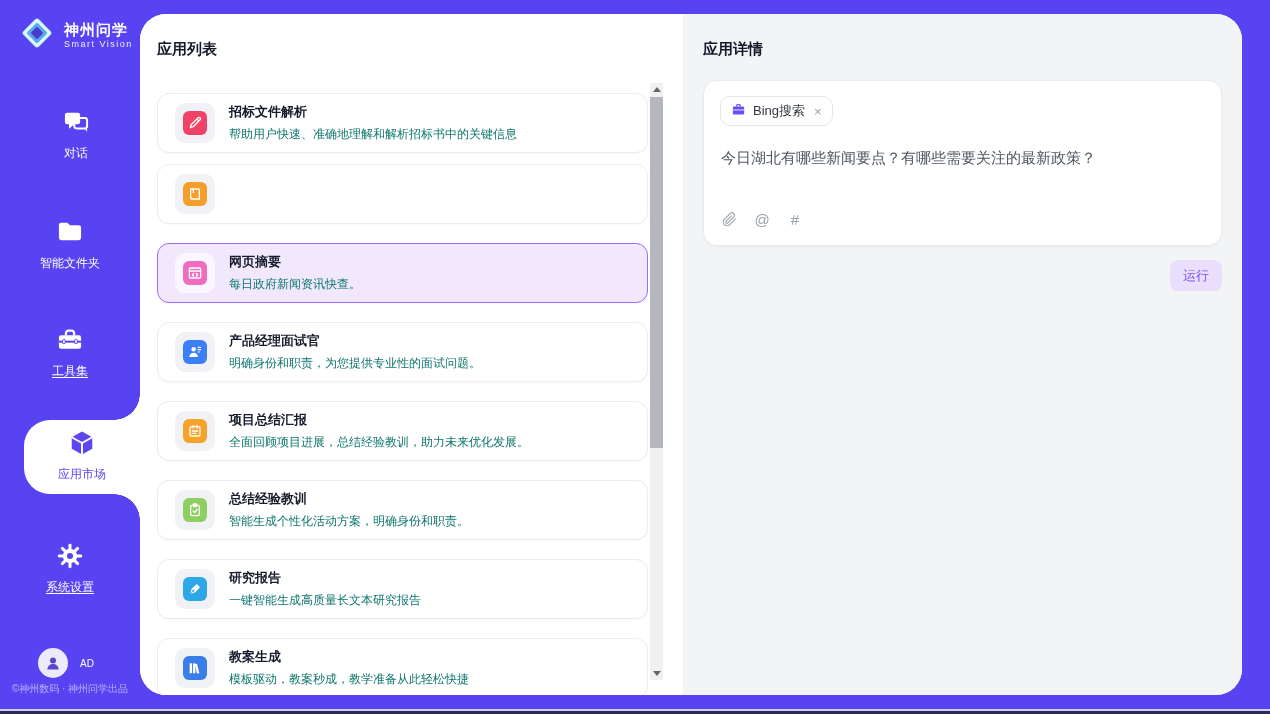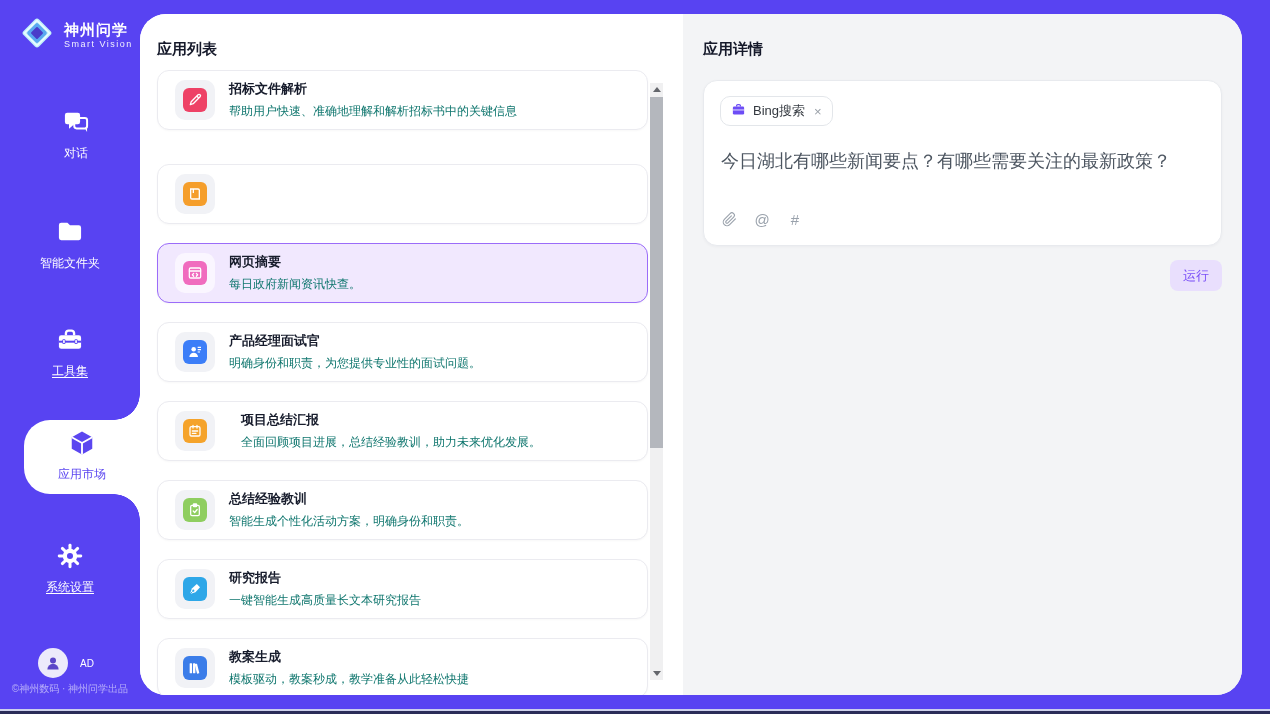--- a/index.html
+++ b/index.html
@@ -67,21 +67,21 @@
   .sb-thumb { position:absolute; left:0; top:14px; width:13px; height:351px; background:#b4b7bd; cursor:pointer; }
 
   
   .detail-panel { position:relative; flex:1; background:#f3f4f6; }
   .input-card { position:absolute; left:20px; top:66px; width:519px; height:166px; background:#fff;
     border:1px solid #e8eaee; border-radius:14px; box-shadow:0 1px 3px rgba(16,24,40,.04); }
   .tool-chip { position:absolute; left:16px; top:15px; height:30px; display:inline-flex; align-items:center;
     gap:7px; padding:12px 10px; border:1px solid #e3e6ea; border-radius:10px; background:#fff; cursor:default; }
   .tool-chip .chip-label { font-size:13px; color:#33383f; }
   .chip-close { font-size:13px; color:#9aa0a8; margin-left:2px; cursor:pointer; line-height:1; }
-  .query-text { position:absolute; left:17px; top:68px; right:16px; font-size:18px; color:#4c5560; }
+  .query-text { position:absolute; left:17px; top:68px; right:16px; font-size:15px; color:#4c5560; }
   .input-toolbar { position:absolute; left:17px; top:130px; display:flex; align-items:center; gap:17px; }
   .tb-icon { width:16px; height:16px; color:#9aa2ac; display:flex; align-items:center; justify-content:center;
     font-size:15px; cursor:pointer; }
   .run-btn { position:absolute; right:20px; top:246px; width:52px; height:31px; background:#e9dffd;
     color:#7a4ff7; font-size:13px; border:none; border-radius:8px; cursor:pointer;
     font-family:inherit; }
 </style>
 </head>
 <body>
 
@@ -184,21 +184,21 @@
   </div>
 
   <div class="sidebar-footer">©神州数码 · 神州问学出品</div>
 </div>
 
 <div class="container">
 
   <div class="list-panel">
     <div class="panel-title">应用列表</div>
     <div id="app-list">
-        <div class="app-card" style="top: 56px; align-items: center;">
+        <div class="app-card" style="top: 79px; align-items: center;">
     <span class="icon-chip">
       <span class="glyph" style="background: rgb(238, 66, 102);">
               <svg width="16" height="16" viewBox="0 0 24 24" fill="none" stroke="#fff" stroke-width="2" stroke-linejoin="round">
                 <path d="M5 19l1.3-4.5L16.6 4.2a2.1 2.1 0 013 3L9.3 17.5 5 19z"></path>
                 <path d="M14.5 6l3.5 3.5"></path>
               </svg>
             </span>
     </span>
     <span class="app-texts">
       <div class="app-name">招标文件解析</div>
@@ -238,21 +238,21 @@
                 <path d="M3.5 19.5a6.5 6.5 0 0113 0z"></path>
                 <path d="M16 5h5M16 8.5h5M16 12h3.5" stroke="#fff" stroke-width="1.8" fill="none"></path>
               </svg>
             </span>
     </span>
     <span class="app-texts">
       <div class="app-name">产品经理面试官</div>
       <div class="app-desc">明确身份和职责，为您提供专业性的面试问题。</div>
     </span>
   </div>
-        <div class="app-card" style="top: 387px; gap: 12px;">
+        <div class="app-card" style="top: 387px;">
     <span class="icon-chip">
       <span class="glyph" style="background: rgb(245, 163, 43);">
               <svg width="16" height="16" viewBox="0 0 24 24" fill="none" stroke="#fff" stroke-width="1.9" stroke-linecap="round">
                 <rect x="4.5" y="5.5" width="15" height="14" rx="2"></rect>
                 <path d="M9 3.5v4M15 3.5v4M8 12h8M8 15.5h5.5"></path>
               </svg>
             </span>
     </span>
     <span class="app-texts">
       <div class="app-name">项目总结汇报</div>

